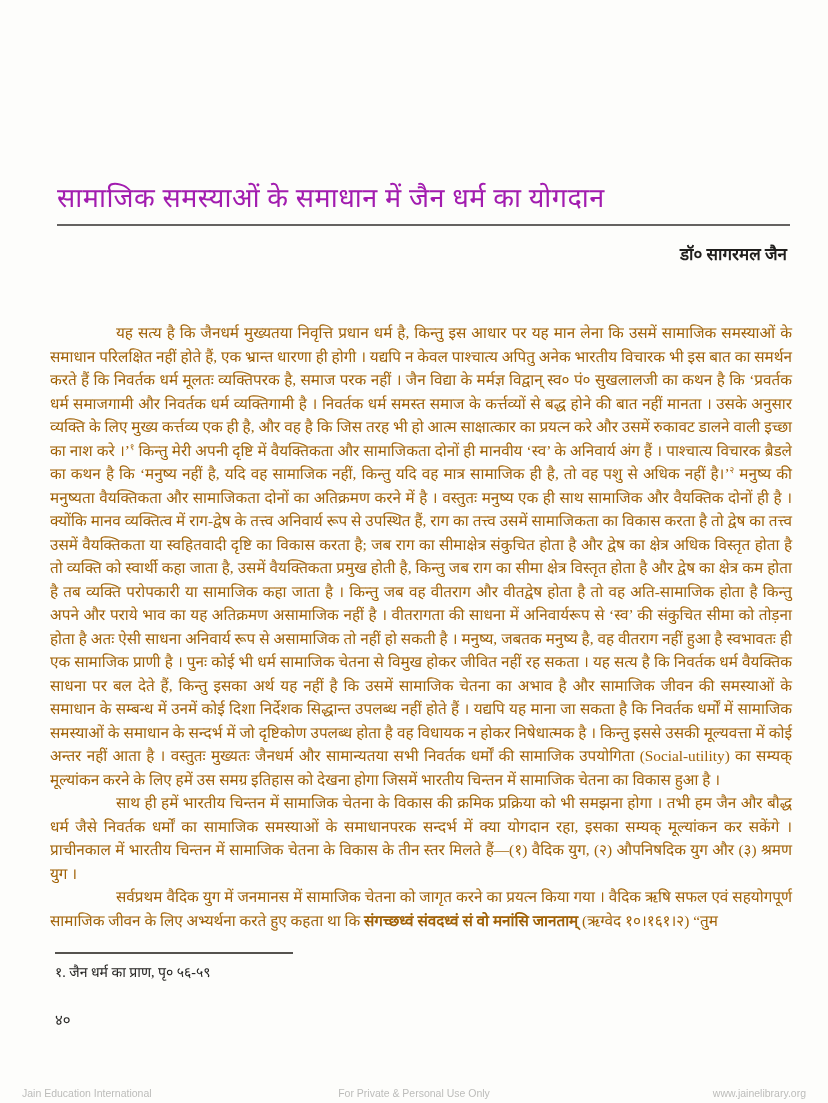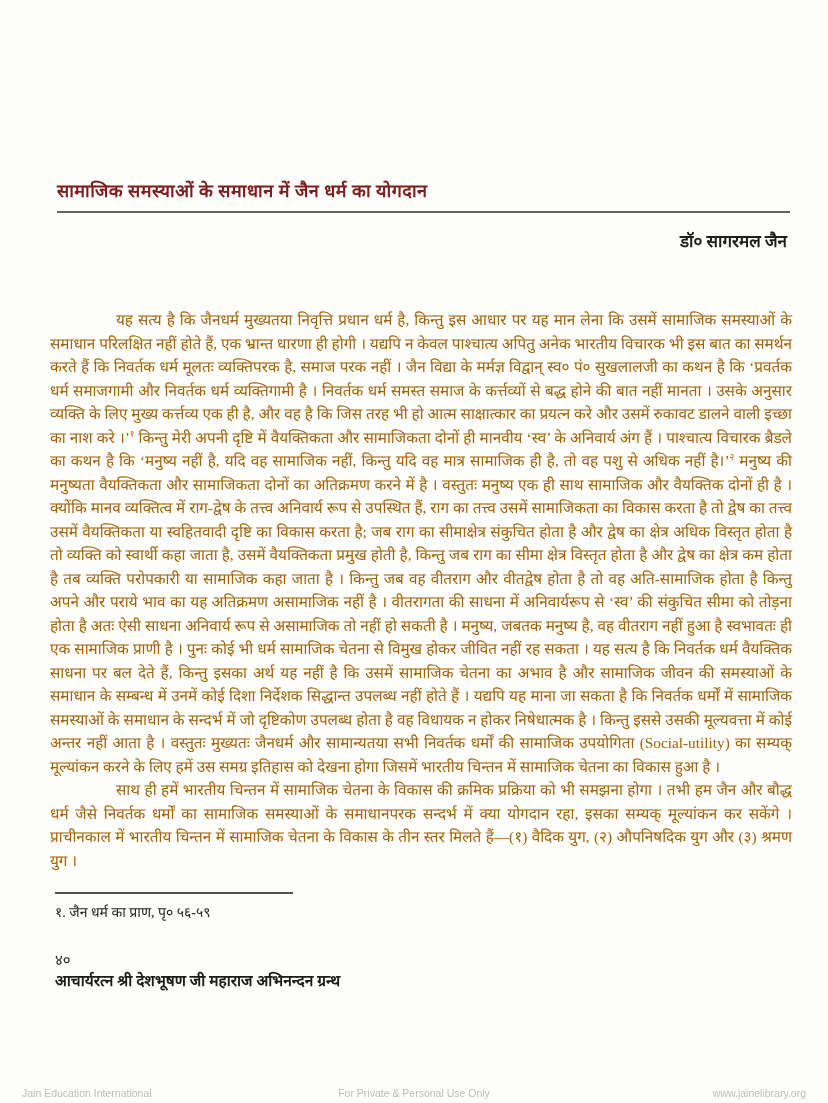--- a/index.html
+++ b/index.html
@@ -9,24 +9,24 @@
     height: 1103px;
     margin: 0 auto;
     background: #fdfdfb;
     color: #1c1b19;
     font-family: "Liberation Serif", "DejaVu Serif", serif;
     overflow: hidden;
     box-sizing: border-box;
   }
   .title-block { margin: 178px 38px 0 57px; }
   .page-title {
-    font-size: 18px;
-    font-weight: bold;
+    font-size: 27px;
+    font-weight: normal;
     letter-spacing: 0.5px;
-    color: #7f1d1d;
+    color: #a21caf;
   }
   .title-rule {
     margin-top: 9px;
     height: 0;
     border-top: 2px solid #4a4845;
     opacity: 0.85;
   }
   .byline {
     margin: 16px 3px 0 0;
     text-align: right;
@@ -89,30 +89,30 @@
 
   <div class="title-block">
     <div class="page-title">सामाजिक समस्याओं के समाधान में जैन धर्म  का योगदान</div>
     <div class="title-rule"></div>
     <div class="byline">डॉ० सागरमल जैन</div>
   </div>
 
   <div class="article-body" id="article-body">
       <p>यह सत्य है कि जैनधर्म मुख्यतया निवृत्ति प्रधान धर्म है, किन्तु इस आधार पर यह मान लेना कि उसमें  सामाजिक  समस्याओं के समाधान परिलक्षित नहीं होते हैं, एक भ्रान्त धारणा ही होगी ।  यद्यपि  न केवल पाश्चात्य अपितु अनेक भारतीय विचारक  भी इस बात का समर्थन करते हैं कि निवर्तक धर्म मूलतः व्यक्तिपरक है, समाज परक नहीं । जैन विद्या के मर्मज्ञ विद्वान् स्व० पं० सुखलालजी का कथन है कि ‘प्रवर्तक धर्म समाजगामी और निवर्तक धर्म व्यक्तिगामी है । निवर्तक धर्म समस्त समाज के कर्त्तव्यों से बद्ध होने की बात नहीं मानता । उसके अनुसार व्यक्ति के लिए मुख्य कर्त्तव्य एक ही है, और वह है कि जिस तरह भी हो आत्म साक्षात्कार का प्रयत्न करे और उसमें रुकावट डालने वाली इच्छा का नाश करे ।’<sup>१</sup> किन्तु मेरी अपनी दृष्टि में वैयक्तिकता और सामाजिकता दोनों ही मानवीय ‘स्व’ के अनिवार्य अंग हैं । पाश्चात्य विचारक ब्रैडले का कथन है कि ‘मनुष्य नहीं है, यदि वह सामाजिक नहीं, किन्तु यदि वह मात्र सामाजिक ही है, तो वह पशु से अधिक नहीं है।’<sup>२</sup> मनुष्य की मनुष्यता वैयक्तिकता और सामाजिकता दोनों का अतिक्रमण करने में है ।  वस्तुतः  मनुष्य  एक ही  साथ सामाजिक और वैयक्तिक दोनों ही है । क्योंकि मानव व्यक्तित्व में राग-द्वेष के तत्त्व अनिवार्य रूप से उपस्थित हैं,  राग का तत्त्व उसमें सामाजिकता का  विकास करता है तो द्वेष का तत्त्व उसमें वैयक्तिकता या स्वहितवादी दृष्टि का विकास करता है; जब राग का सीमाक्षेत्र संकुचित होता है और  द्वेष का क्षेत्र अधिक विस्तृत होता है तो व्यक्ति को स्वार्थी कहा जाता है, उसमें वैयक्तिकता प्रमुख होती है,  किन्तु जब राग का सीमा क्षेत्र विस्तृत होता है और द्वेष का क्षेत्र कम होता है तब व्यक्ति परोपकारी या सामाजिक कहा जाता है । किन्तु जब वह वीतराग और वीतद्वेष होता है तो वह अति-सामाजिक होता है किन्तु अपने और पराये भाव का यह अतिक्रमण असामाजिक नहीं है । वीतरागता की साधना में  अनिवार्यरूप से ‘स्व’ की संकुचित सीमा को  तोड़ना होता  है  अतः  ऐसी साधना अनिवार्य  रूप से असामाजिक तो नहीं हो सकती है ।  मनुष्य,  जबतक मनुष्य है, वह वीतराग नहीं हुआ है स्वभावतः ही एक सामाजिक प्राणी है । पुनः कोई भी धर्म सामाजिक चेतना से विमुख होकर  जीवित  नहीं रह सकता । यह सत्य है कि निवर्तक धर्म वैयक्तिक साधना पर बल देते हैं, किन्तु इसका अर्थ यह नहीं है  कि  उसमें  सामाजिक चेतना का अभाव है और सामाजिक जीवन की समस्याओं के समाधान  के  सम्बन्ध में उनमें  कोई दिशा निर्देशक  सिद्धान्त उपलब्ध नहीं होते हैं । यद्यपि यह माना जा सकता है कि निवर्तक धर्मों में सामाजिक समस्याओं के समाधान के सन्दर्भ में जो दृष्टिकोण उपलब्ध होता है वह  विधायक न होकर निषेधात्मक है । किन्तु  इससे  उसकी मूल्यवत्ता  में  कोई अन्तर नहीं आता है ।  वस्तुतः मुख्यतः  जैनधर्म और  सामान्यतया  सभी निवर्तक धर्मों की सामाजिक उपयोगिता  (Social-utility)  का सम्यक् मूल्यांकन  करने के लिए हमें उस  समग्र  इतिहास  को देखना होगा जिसमें  भारतीय चिन्तन  में सामाजिक चेतना का विकास हुआ है ।</p>
       <p>साथ ही हमें भारतीय चिन्तन में सामाजिक चेतना के विकास की क्रमिक प्रक्रिया को भी समझना होगा ।  तभी हम जैन और बौद्ध धर्म जैसे  निवर्तक  धर्मों  का  सामाजिक  समस्याओं के समाधानपरक  सन्दर्भ में क्या  योगदान  रहा,  इसका सम्यक्  मूल्यांकन कर सकेंगे । प्राचीनकाल में  भारतीय चिन्तन  में सामाजिक चेतना के  विकास के तीन स्तर मिलते  हैं—(१) वैदिक  युग,  (२)  औपनिषदिक युग और (३) श्रमण युग ।</p>
+      <p>सर्वप्रथम वैदिक युग  में जनमानस में सामाजिक चेतना को जागृत करने का प्रयत्न किया गया । वैदिक ऋषि सफल  एवं सहयोगपूर्ण सामाजिक जीवन के लिए अभ्यर्थना करते हुए कहता था  कि <b>संगच्छध्वं  संवदध्वं  सं  वो  मनांसि  जानताम्</b>  (ऋग्वेद  १०।१६१।२)  “तुम</p>
     </div>
 
   <div class="footnote-rule"></div>
   <div class="footnotes" id="footnotes">
       <div>१. जैन धर्म का प्राण, पृ० ५६-५९</div>
     </div>
 
   <div class="footer-row">
     <span class="page-number">४०</span>
-    <span class="book-title">आचार्यरत्न श्री देशभूषण जी महाराज अभिनन्दन ग्रन्थ</span>
   </div>
 
   <div class="scan-footer">
     <span class="left">Jain Education International</span>
     <span class="center">For Private &amp; Personal Use Only</span>
     <span class="right">www.jainelibrary.org</span>
   </div>
 
 </div>
 

